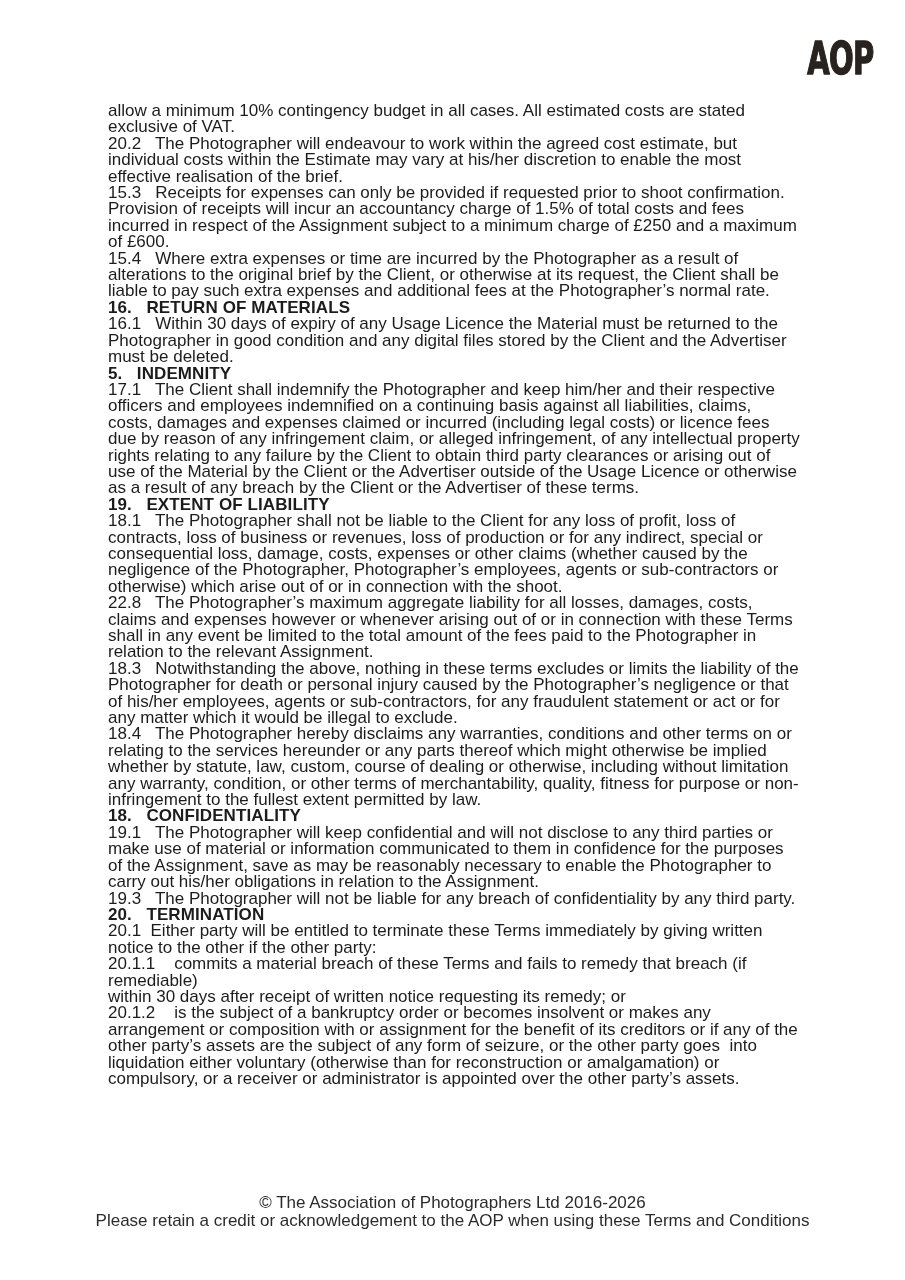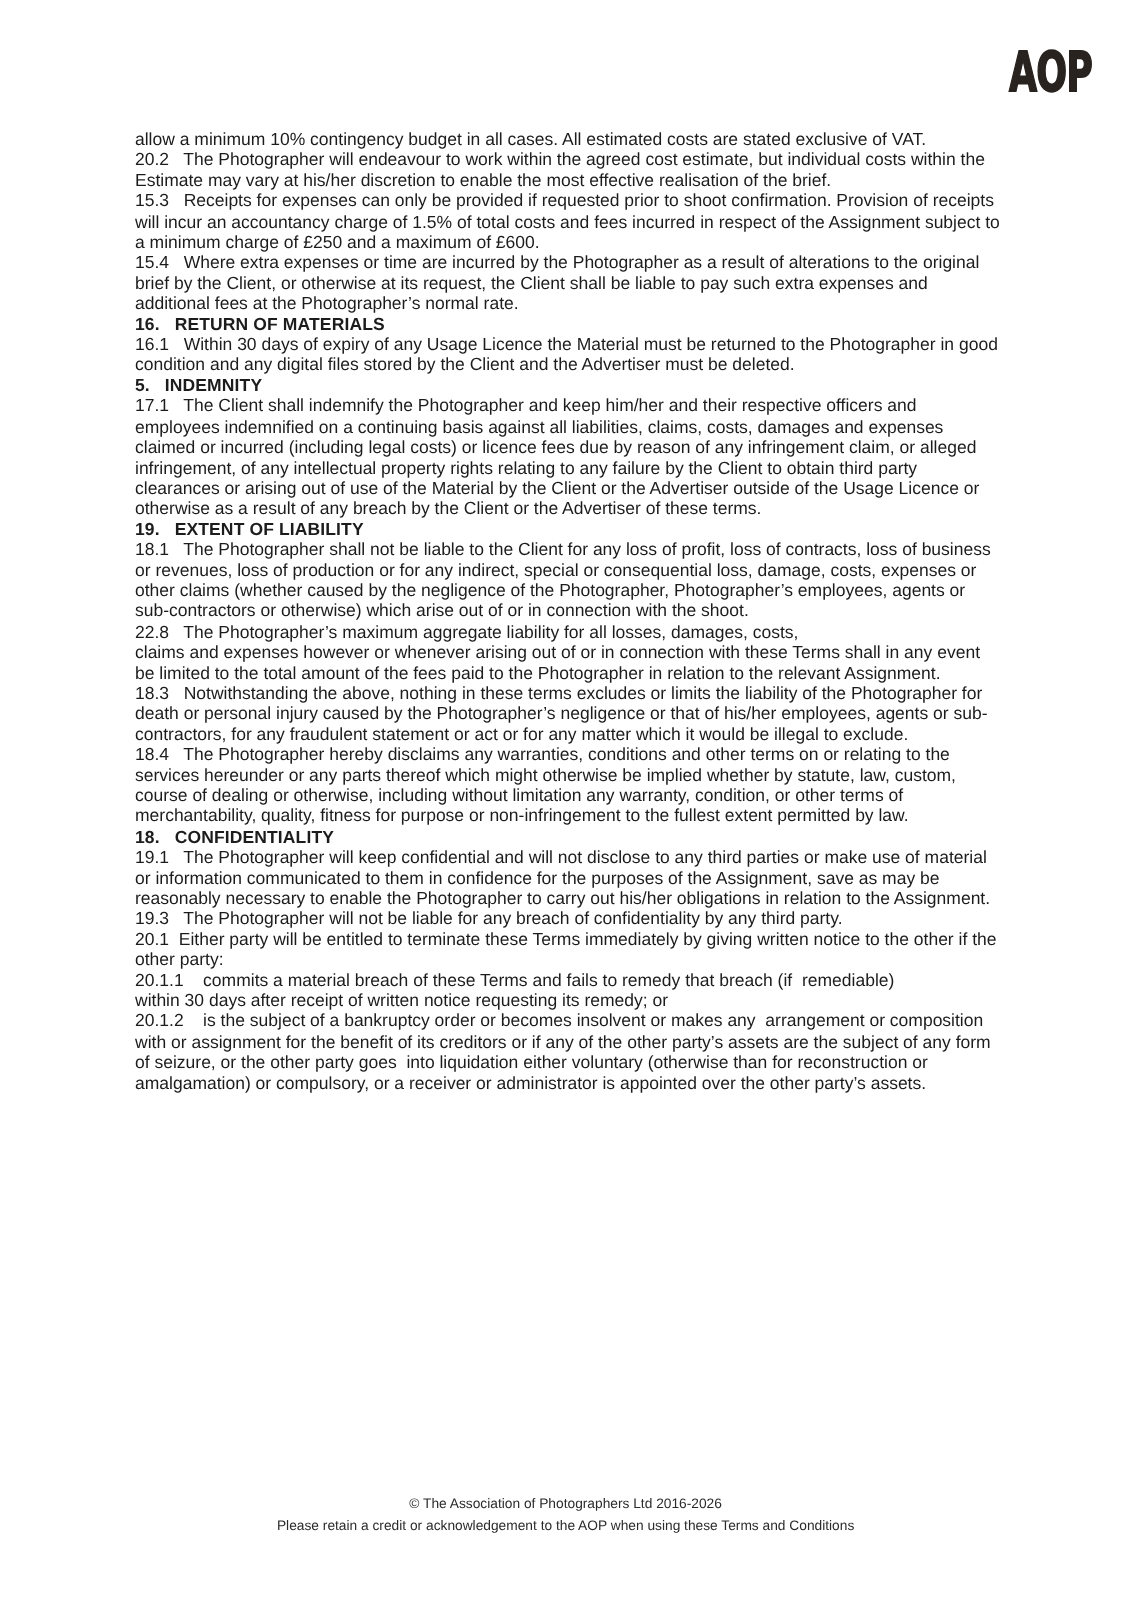--- a/index.html
+++ b/index.html
@@ -30,36 +30,36 @@
     letter-spacing: -1px;
     user-select: none;
   }
   .doc {
     position: absolute;
     left: 108px;
     top: 103px;
     width: 692px;
   }
   .para, .heading {
-    font-size: 14px;
+    font-size: 17px;
     line-height: 16.4px;
     white-space: pre-wrap;
     margin: 0;
   }
   .heading {
     font-weight: 700;
     letter-spacing: 0.1px;
   }
   .footer {
     position: absolute;
     left: 0;
     top: 1194px;
     width: 905px;
     text-align: center;
-    font-size: 11px;
+    font-size: 17px;
     line-height: 18px;
     color: #2b2b2b;
   }
 </style>
 </head>
 <body>
 
 <div class="logo">AOP</div>
 
 <main class="doc">
@@ -73,20 +73,21 @@
     <div class="para">17.1   The Client shall indemnify the Photographer and keep him/her and their respective officers and employees indemnified on a continuing basis against all liabilities, claims, costs, damages and expenses claimed or incurred (including legal costs) or licence fees due by reason of any infringement claim, or alleged infringement, of any intellectual property rights relating to any failure by the Client to obtain third party clearances or arising out of use of the Material by the Client or the Advertiser outside of the Usage Licence or otherwise as a result of any breach by the Client or the Advertiser of these terms.</div>
     <div class="heading">19.   EXTENT OF LIABILITY</div>
     <div class="para">18.1   The Photographer shall not be liable to the Client for any loss of profit, loss of contracts, loss of business or revenues, loss of production or for any indirect, special or consequential loss, damage, costs, expenses or other claims (whether caused by the negligence of the Photographer, Photographer’s employees, agents or sub-contractors or otherwise) which arise out of or in connection with the shoot.</div>
     <div class="para">22.8   The Photographer’s maximum aggregate liability for all losses, damages, costs,
 claims and expenses however or whenever arising out of or in connection with these Terms shall in any event be limited to the total amount of the fees paid to the Photographer in relation to the relevant Assignment.</div>
     <div class="para">18.3   Notwithstanding the above, nothing in these terms excludes or limits the liability of the Photographer for death or personal injury caused by the Photographer’s negligence or that of his/her employees, agents or sub-contractors, for any fraudulent statement or act or for any matter which it would be illegal to exclude.</div>
     <div class="para">18.4   The Photographer hereby disclaims any warranties, conditions and other terms on or relating to the services hereunder or any parts thereof which might otherwise be implied whether by statute, law, custom, course of dealing or otherwise, including without limitation any warranty, condition, or other terms of merchantability, quality, fitness for purpose or non-infringement to the fullest extent permitted by law.</div>
     <div class="heading">18.   CONFIDENTIALITY</div>
     <div class="para">19.1   The Photographer will keep confidential and will not disclose to any third parties or make use of material or information communicated to them in confidence for the purposes of the Assignment, save as may be reasonably necessary to enable the Photographer to carry out his/her obligations in relation to the Assignment.</div>
     <div class="para">19.3   The Photographer will not be liable for any breach of confidentiality by any third party.</div>
+    <div class="heading">20.   TERMINATION</div>
     <div class="para">20.1  Either party will be entitled to terminate these Terms immediately by giving written notice to the other if the other party:</div>
     <div class="para">20.1.1    commits a material breach of these Terms and fails to remedy that breach (if  remediable)
 within 30 days after receipt of written notice requesting its remedy; or</div>
     <div class="para">20.1.2    is the subject of a bankruptcy order or becomes insolvent or makes any  arrangement or composition with or assignment for the benefit of its creditors or if any of the other party’s assets are the subject of any form of seizure, or the other party goes  into liquidation either voluntary (otherwise than for reconstruction or amalgamation) or compulsory, or a receiver or administrator is appointed over the other party’s assets.</div>
   </main>
 
 <div class="footer">
   <div>© The Association of Photographers Ltd 2016-2026</div>
   <div>Please retain a credit or acknowledgement to the AOP when using these Terms and Conditions</div>
 </div>

